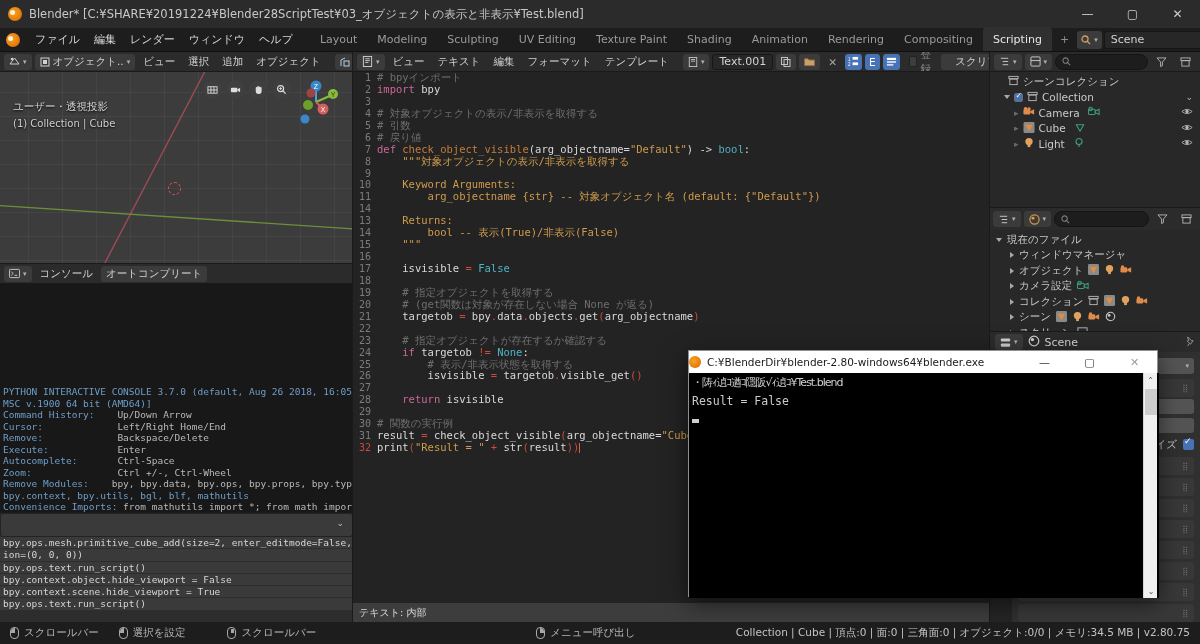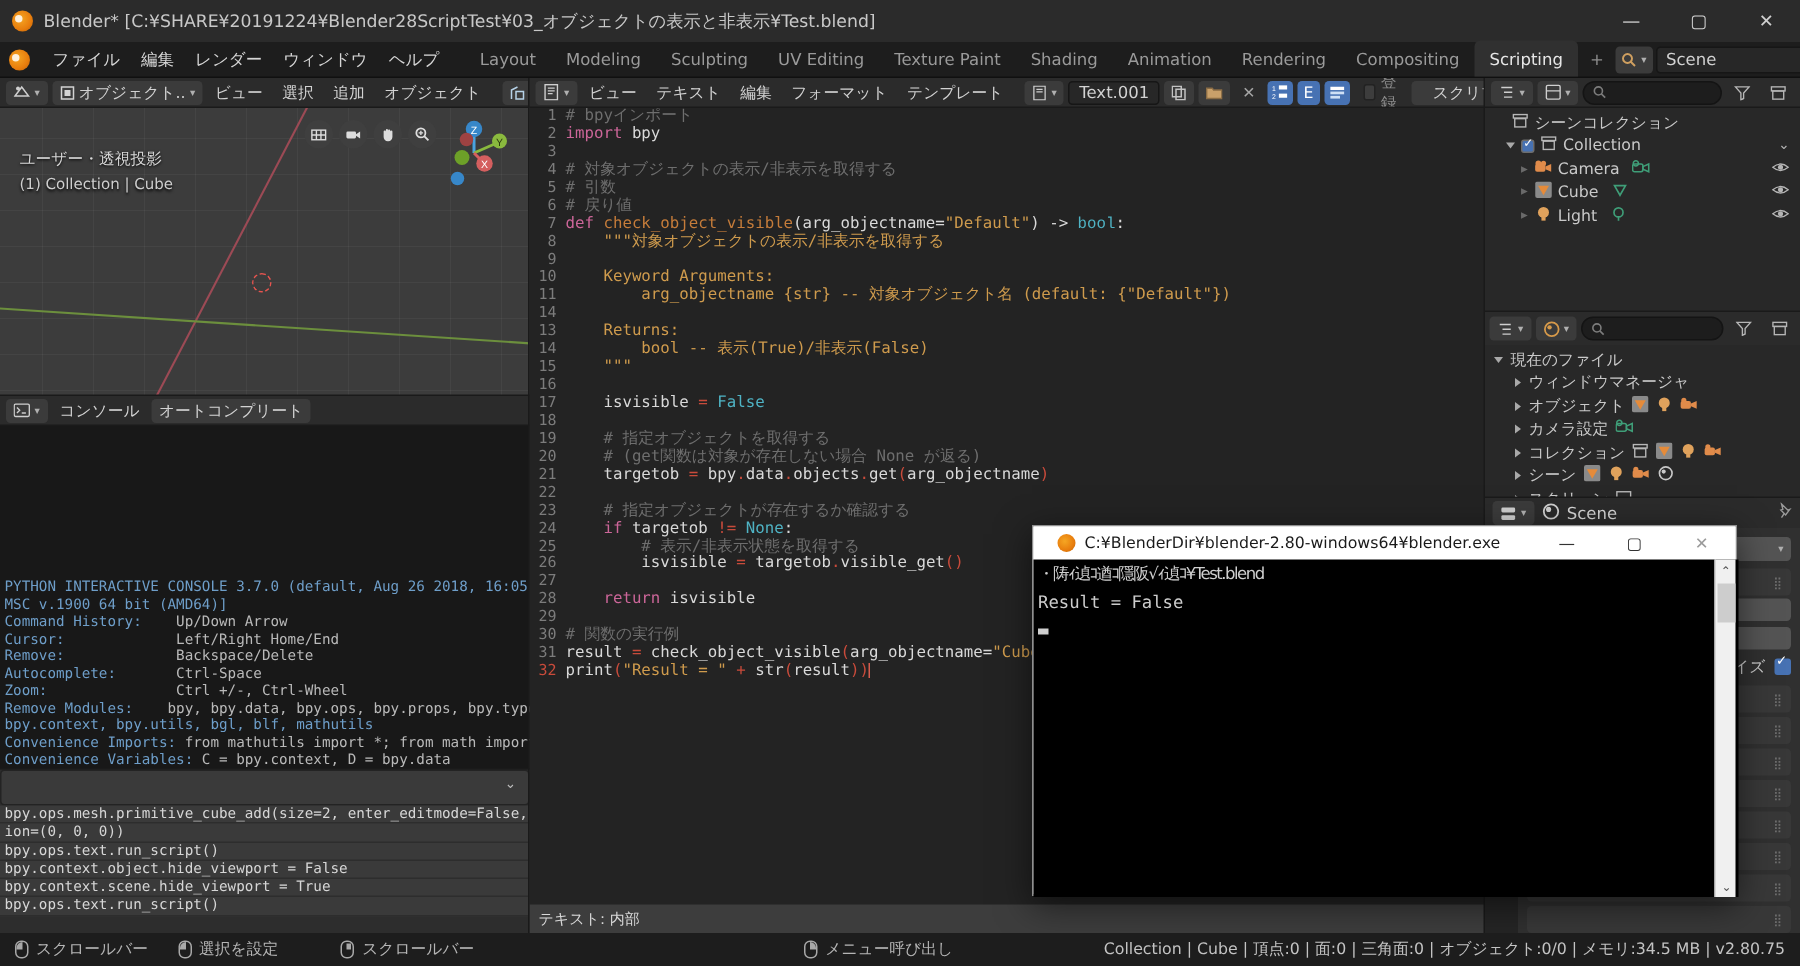--- a/index.html
+++ b/index.html
@@ -167,21 +167,21 @@
   .mouse.left:before{ content:"";position:absolute;left:0;top:0;width:4px;height:5px;background:#a8a8a8;border-radius:4px 0 0 0;}
   .mouse.right:before{ content:"";position:absolute;right:0;top:0;width:4px;height:5px;background:#a8a8a8;border-radius:0 4px 0 0;}
   .mouse.mid:before{ content:"";position:absolute;left:3px;top:1px;width:3px;height:4px;background:#a8a8a8;}
   .sb-right{ margin-left:auto; padding-right:10px; color:#c3c3c3; font-size:10.5px;}
 
   
   .cmdwin{
     position:absolute; left:688px; top:350px; width:470px; height:247px;
     background:#fff; border:1px solid #8f8f8f; box-shadow:0 6px 22px rgba(0,0,0,.55);
   }
-  .cmd-title{ height:22px;display:flex;align-items:center;padding-left:16px;background:#fff;color:#1a1a1a;font-size:10.5px; }
+  .cmd-title{ height:22px;display:flex;align-items:center;padding-left:0;background:#fff;color:#1a1a1a;font-size:10.5px; }
   .cmd-ico{ width:12px;height:12px;border-radius:50%;margin-right:6px;flex:none;
     background:radial-gradient(circle at 40% 40%, #f5a623 0%, #e87d0d 60%, #b75f06 100%);}
   .cmd-btns{ margin-left:auto;display:flex; }
   .cmd-btn{ width:45px;height:22px;display:flex;align-items:center;justify-content:center;color:#333;font-size:11px;}
   .cmd-btn.x{ color:#9b9b9b; }
   .cmd-body{ position:absolute;left:0;top:22px;width:470px;height:225px;background:#000;overflow:hidden;}
   .cmd-text{ padding:2px 3px;font-family:"DejaVu Sans Mono","Liberation Mono",monospace;
              font-size:11.5px;line-height:14px;color:#cccccc;white-space:pre;}
   .cmd-mojibake{ font-family:"DejaVu Sans","Liberation Sans",sans-serif;font-size:11px;color:#cfcfcf;letter-spacing:-1px;}
   .cmd-cursor{ display:inline-block;width:7px;height:4px;background:#cfcfcf;}
@@ -350,20 +350,21 @@
         <div class="hbtn">オートコンプリート</div>
       </div>
       <div class="con-body">
         <div style="height:98px"></div>
         <div class="con-line c-blue">PYTHON INTERACTIVE CONSOLE 3.7.0 (default, Aug 26 2018, 16:05:01) [</div>
         <div class="con-line c-blue">MSC v.1900 64 bit (AMD64)]</div>
         <div class="con-line"></div>
         <div class="con-line"><span class="c-blue">Command History:    </span><span class="c-grey">Up/Down Arrow</span></div>
         <div class="con-line"><span class="c-blue">Cursor:             </span><span class="c-grey">Left/Right Home/End</span></div>
         <div class="con-line"><span class="c-blue">Remove:             </span><span class="c-grey">Backspace/Delete</span></div>
+        <div class="con-line"><span class="c-blue">Execute:            </span><span class="c-grey">Enter</span></div>
         <div class="con-line"><span class="c-blue">Autocomplete:       </span><span class="c-grey">Ctrl-Space</span></div>
         <div class="con-line"><span class="c-blue">Zoom:               </span><span class="c-grey">Ctrl +/-, Ctrl-Wheel</span></div>
         <div class="con-line"><span class="c-blue">Remove Modules:    </span><span class="c-grey">bpy, bpy.data, bpy.ops, bpy.props, bpy.types,</span></div>
         <div class="con-line c-blue">bpy.context, bpy.utils, bgl, blf, mathutils</div>
         <div class="con-line"><span class="c-blue">Convenience Imports: </span><span class="c-grey">from mathutils import *; from math import *</span></div>
         <div class="con-line"><span class="c-blue">Convenience Variables: </span><span class="c-grey">C = bpy.context, D = bpy.data</span></div>
 
       </div>
     </div>
 

